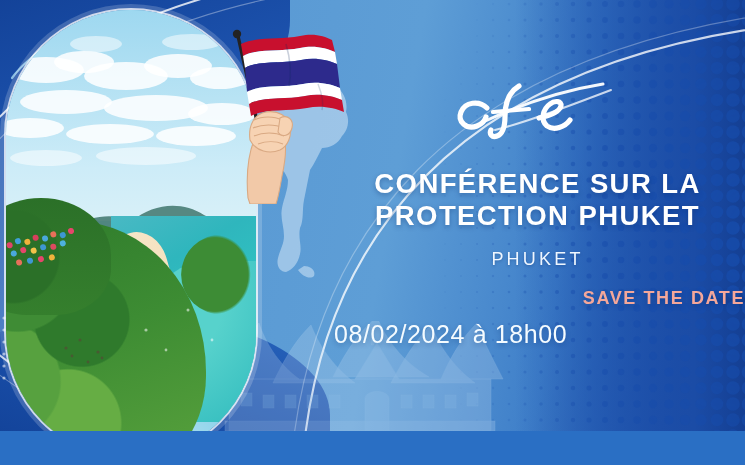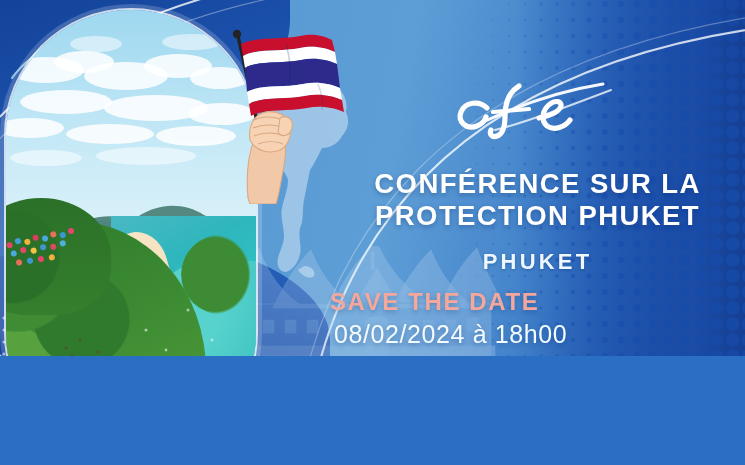--- a/index.html
+++ b/index.html
@@ -5,21 +5,21 @@
 <style>
   * { margin:0; padding:0; box-sizing:border-box; }
   html,body{
     width:745px; height:465px; overflow:hidden;
     font-family:"Liberation Sans", sans-serif;
     background:#2a6fc4;
   }
 
   #poster{
     position:relative;
-    width:745px; height:356px;
+    width:745px; height:431px;
     overflow:hidden;
     background:#14532d;
   }
 
   
   .bg-base{
     position:absolute; inset:0;
     background:linear-gradient(100deg,
         #1d4ea8 0%,
         #2f74c4 13%,
@@ -162,31 +162,30 @@
     font-weight:bold;
     font-size:27.5px;
     line-height:1.17;
     letter-spacing:1.4px;
     text-shadow:0 2px 5px rgba(8,40,100,.35);
   }
   .subtitle{
     position:absolute; left:0; top:249px; width:100%;
     text-align:center;
     color:#eef6ff;
-    font-size:22px;
+    font-size:18px;
     letter-spacing:3.2px;
     text-shadow:0 1px 3px rgba(8,40,100,.35);
-    font-weight:bold;
   }
   .save{
     position:absolute; left:0; top:288px; width:100%;
-    text-align:left;
+    text-align:right;
     color:#f4a79a;
     font-weight:bold;
-    font-size:24px;
+    font-size:18px;
     letter-spacing:1.6px;
     text-shadow:0 2px 5px rgba(8,40,100,.30);
   }
   .date{
     position:absolute; left:4px; top:320px; width:100%;
     text-align:left;
     color:#f4fbff;
     font-size:25px;
     letter-spacing:.6px;
     text-shadow:0 2px 5px rgba(8,40,100,.30);

